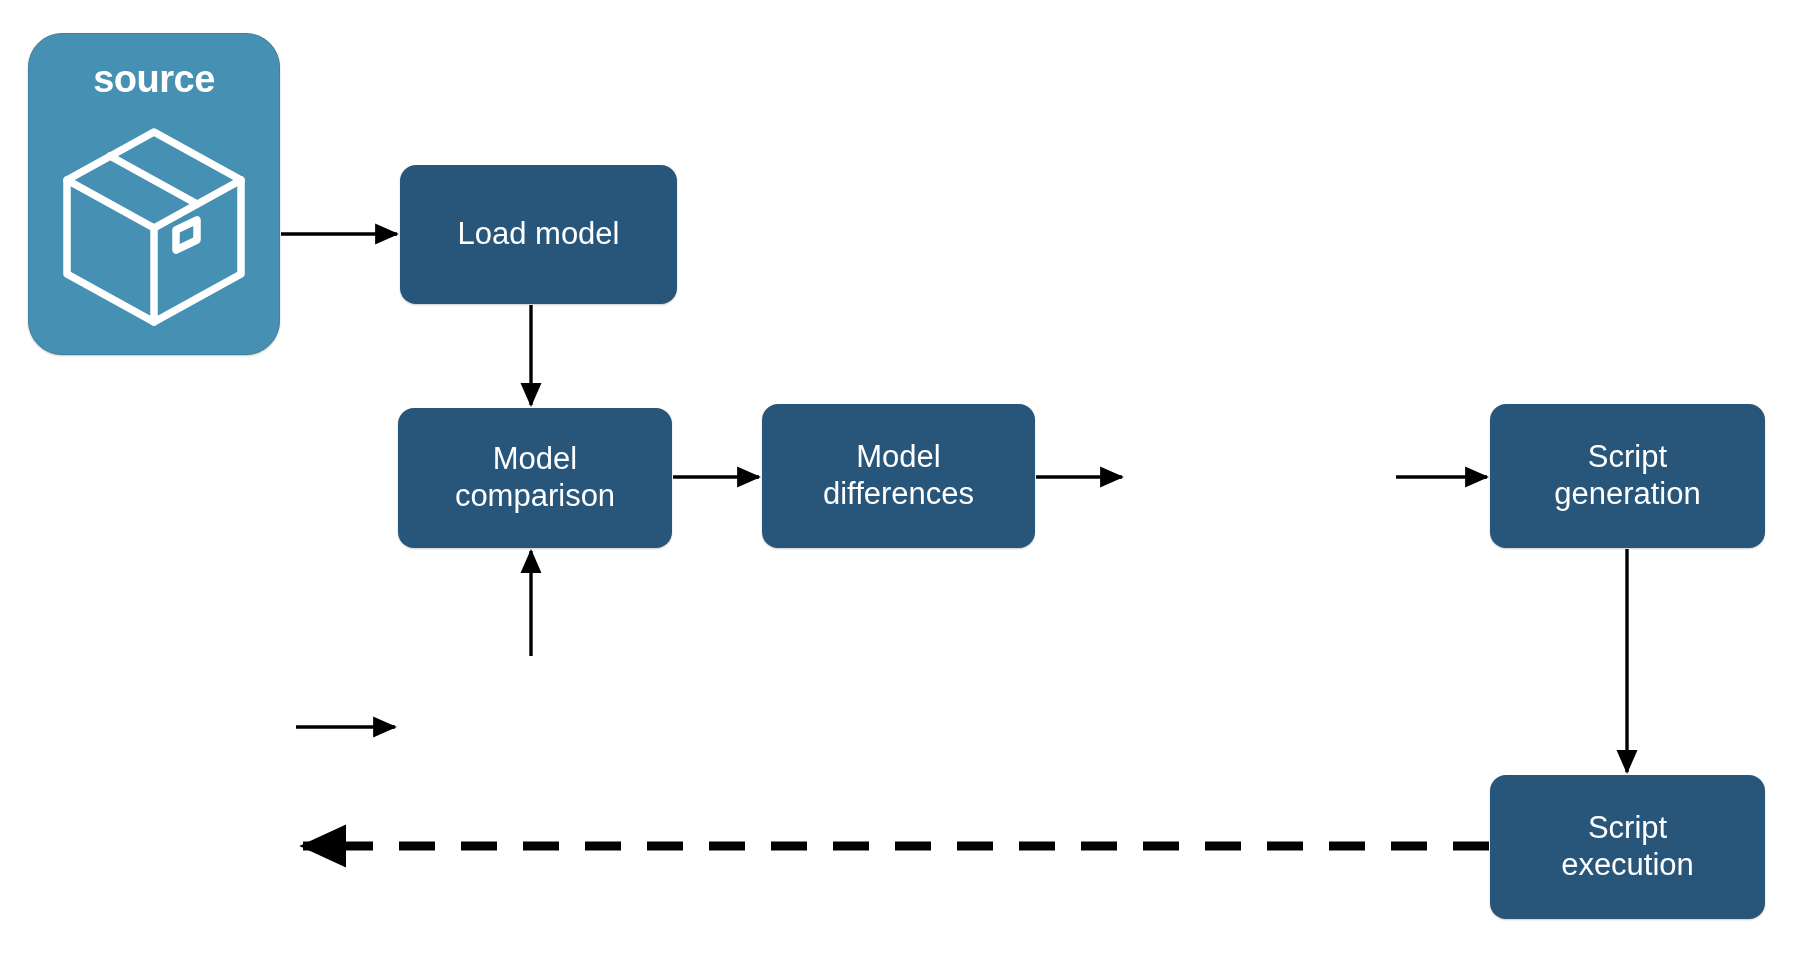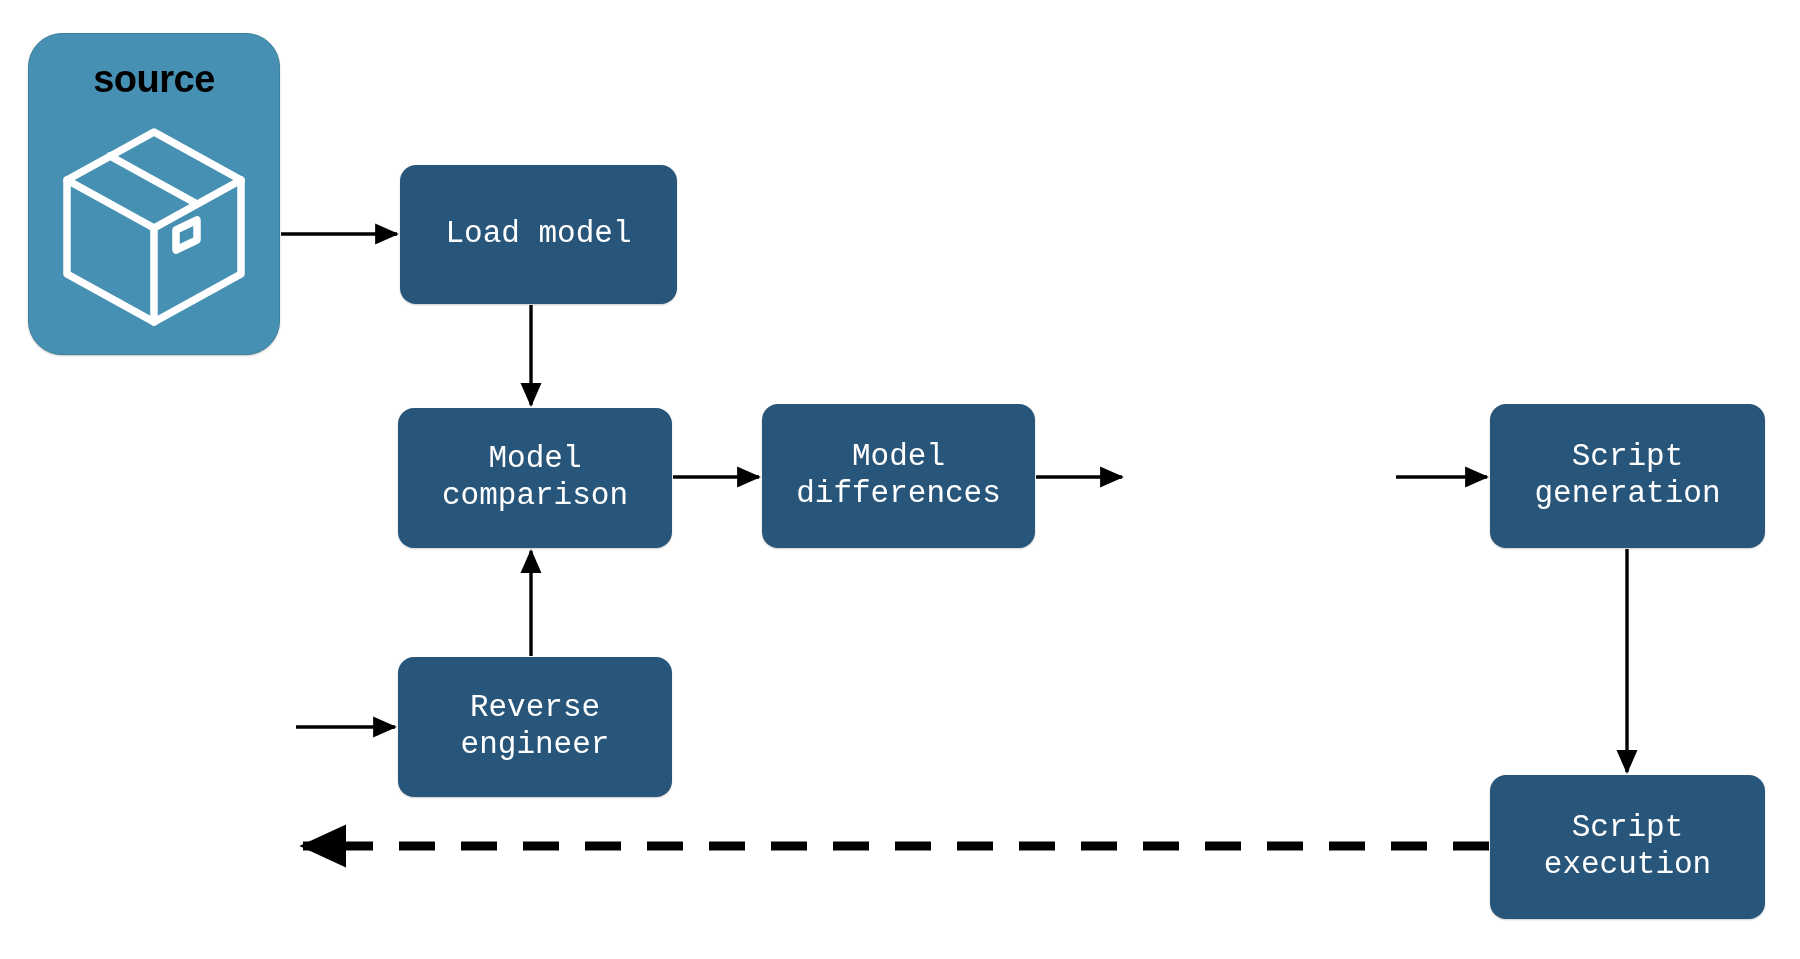--- a/index.html
+++ b/index.html
@@ -32,21 +32,21 @@
     box-sizing: border-box;
     border-radius: 34px;
     background: #4690b3;
     border: 1px solid #3d8099;
     box-shadow: 0 1px 2px rgba(0,0,0,0.22);
     display: flex;
     flex-direction: column;
     align-items: center;
   }
   .endpoint-label {
-    color: #000000;
+    color: #ffffff;
     font-weight: bold;
     font-size: 38px;
     line-height: 1;
     letter-spacing: -0.5px;
     margin-top: 26px;
     text-align: center;
     white-space: nowrap;
   }
   .endpoint-icon {
     flex: 1 1 auto;
@@ -67,21 +67,20 @@
     align-items: center;
     justify-content: center;
     text-align: center;
   }
   .node-label {
     color: #ffffff;
     font-size: 31px;
     line-height: 1.18;
     padding: 0 10px;
     white-space: pre-line;
-    font-family: Liberation Mono, monospace;
   }
 </style>
 </head>
 <body>
 
 <div id="canvas">
 
   <svg id="edges" viewBox="0 0 1800 959" xmlns="http://www.w3.org/2000/svg">
     <defs>
       <marker id="arrowSolid" viewBox="0 0 10 10" refX="9.2" refY="5" markerWidth="7" markerHeight="7" orient="auto-start-reverse">
@@ -144,23 +143,19 @@
     <span class="node-label">Model
 differences</span>
   </div>
 
 
   <div class="node" style="left:1490px; top:404px; width:275px; height:144px;">
     <span class="node-label">Script
 generation</span>
   </div>
 
-  <div class="node" style="left:398px; top:657px; width:274px; height:140px;">
-    <span class="node-label">Reverse
-engineer</span>
-  </div>
 
   <div class="node" style="left:1490px; top:775px; width:275px; height:144px;">
     <span class="node-label">Script
 execution</span>
   </div>
 
 </div>
 
 </body></html>

